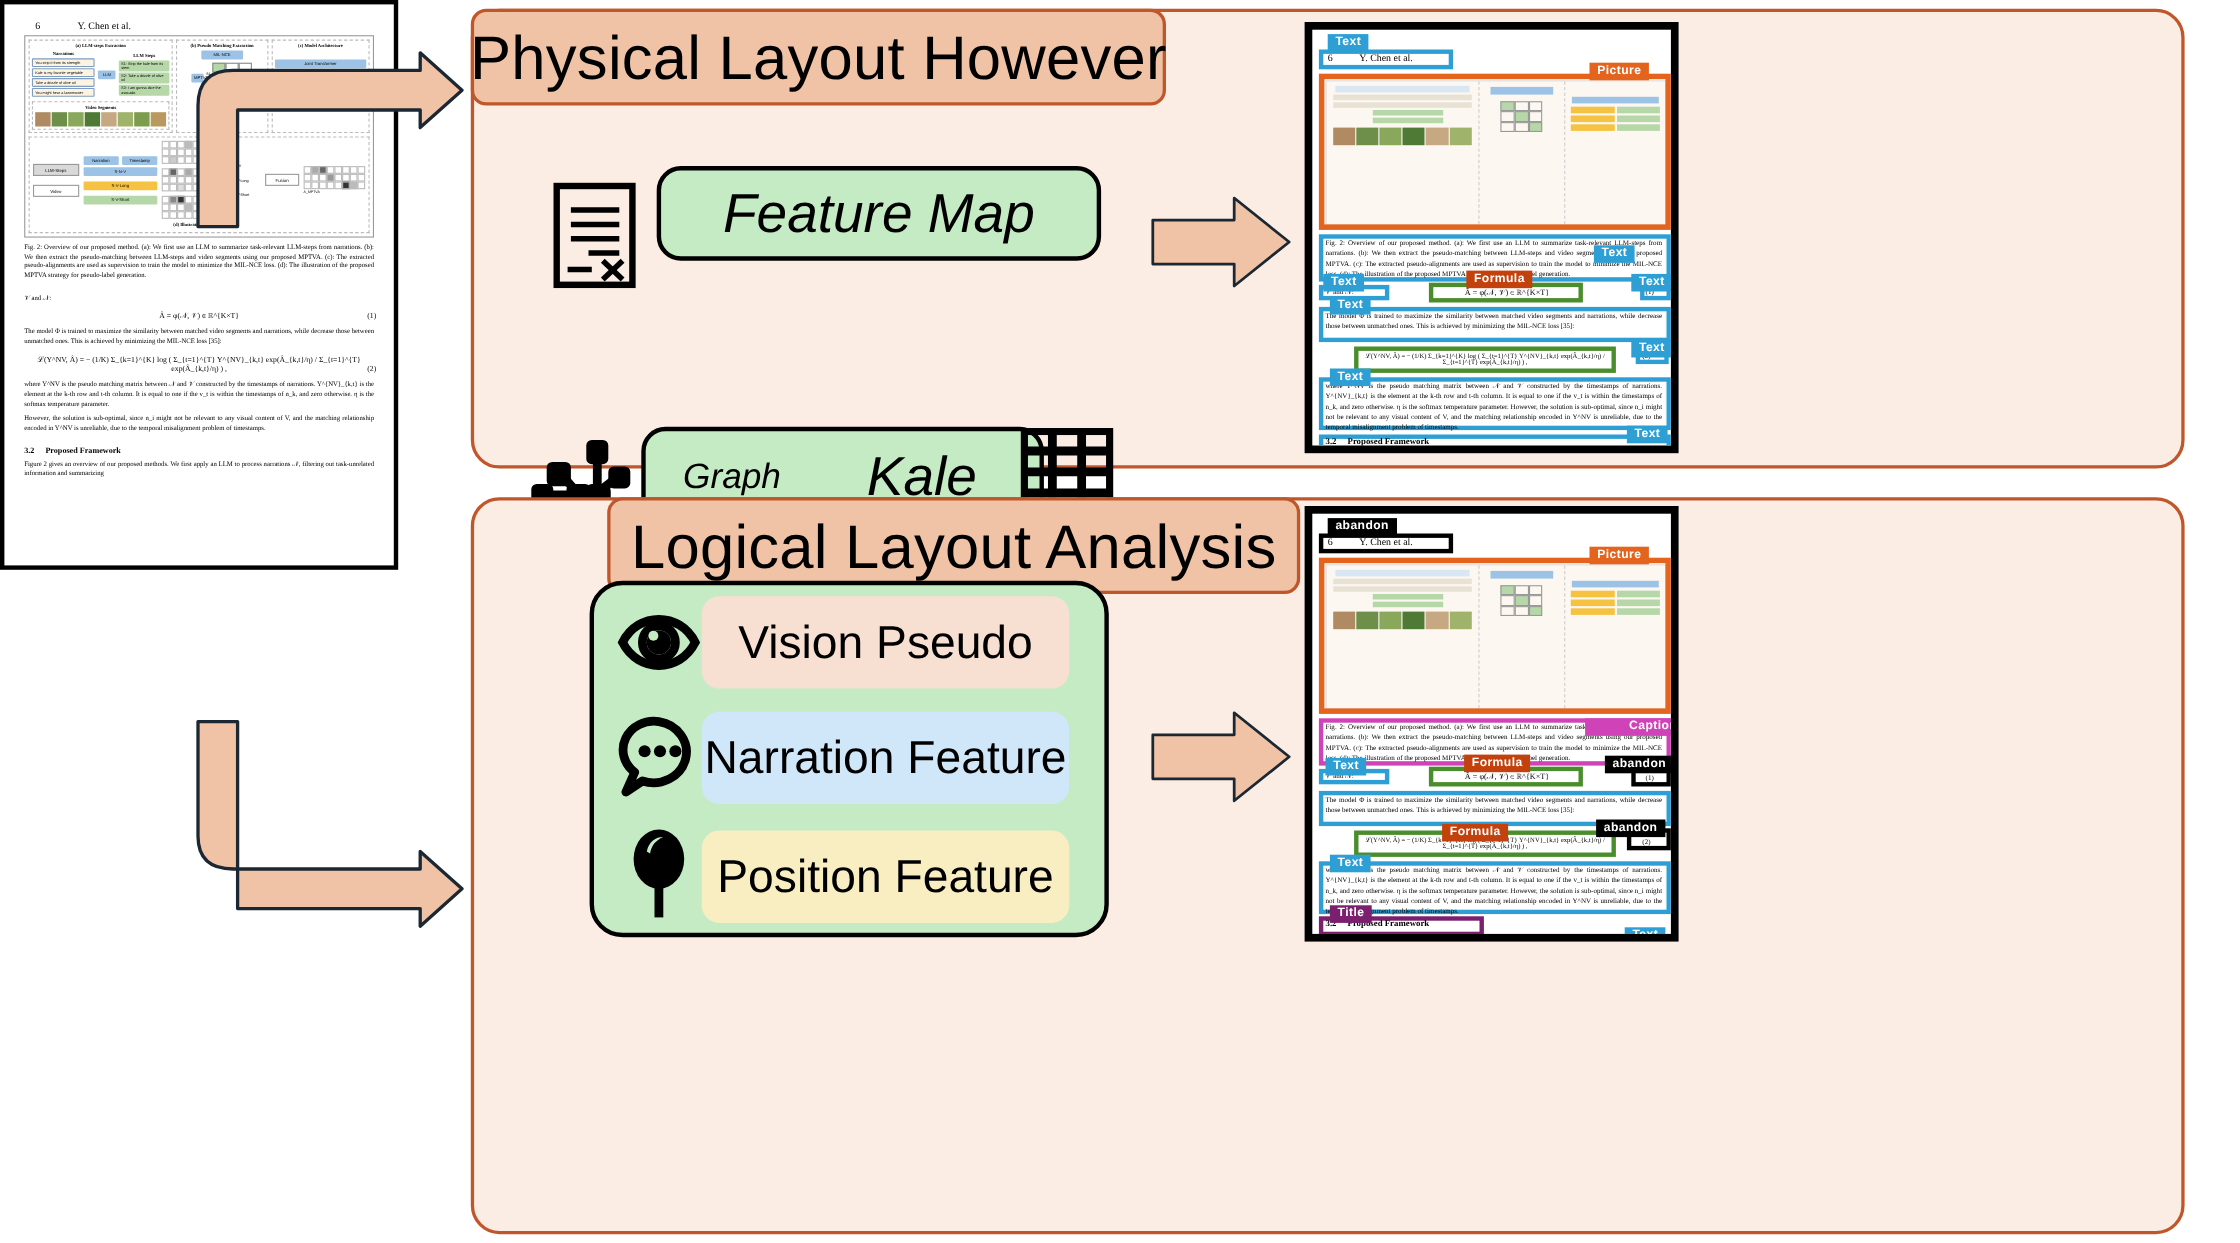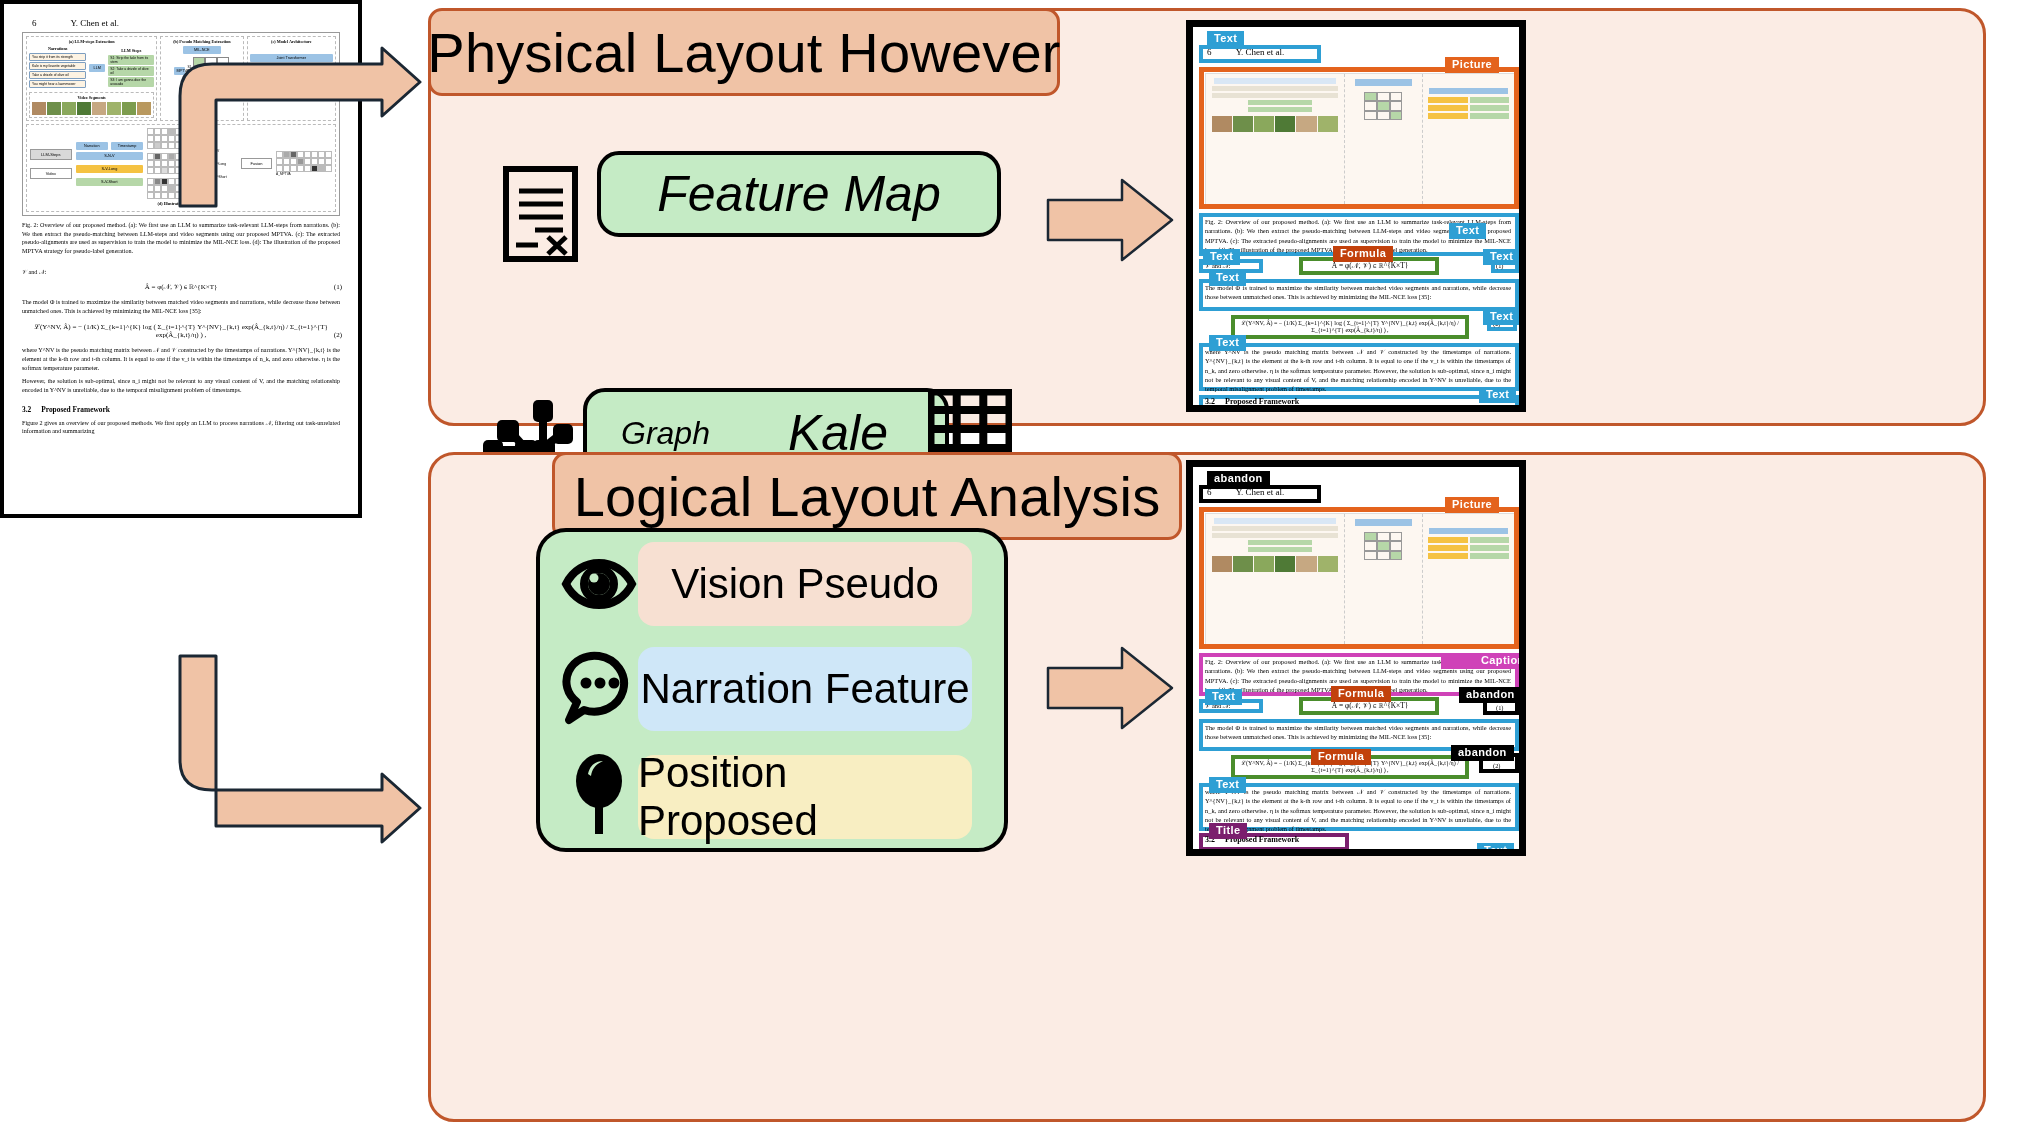--- a/index.html
+++ b/index.html
@@ -522,21 +522,21 @@
 </div>
 
 <div class="abs" style="left:570px;top:752px;width:58px;height:84px;">
   <svg width="58" height="84" viewBox="0 0 58 84">
     <ellipse cx="29" cy="29" rx="23" ry="27" fill="#000"></ellipse>
     <path d="M 18,22 C 20,13 26,9 33,9 C 26,12 22,17 21,24 Z" fill="#c5ebc5"></path>
     <rect x="25" y="52" width="8" height="30" fill="#000"></rect>
   </svg>
 </div>
 <div class="abs" style="left:638px;top:755px;width:334px;height:84px;background:#f8eec2;border-radius:16px;display:flex;align-items:center;justify-content:center;">
-  <span style="font-size:42px">Position Proposed</span>
+  <span style="font-size:42px">Position Feature</span>
 </div>
 
 <svg class="arrow" style="left:1046px;top:646px;width:130px;height:84px;">
   <path d="M 2,22 L 76,22 L 76,2 L 126,42 L 76,82 L 76,62 L 2,62 Z" fill="#f0c3a6" stroke="#1b2733" stroke-width="2.5" stroke-linejoin="round"></path>
 </svg>
 
 <div class="docpage" style="left:1186px;top:460px;width:340px;height:396px;">
   <div class="inner">
     <div class="reg r-abandon" style="left:6px;top:18px;width:122px;height:18px;"></div>
     <div class="reg r-picture" style="left:6px;top:40px;width:320px;height:142px;"></div>

